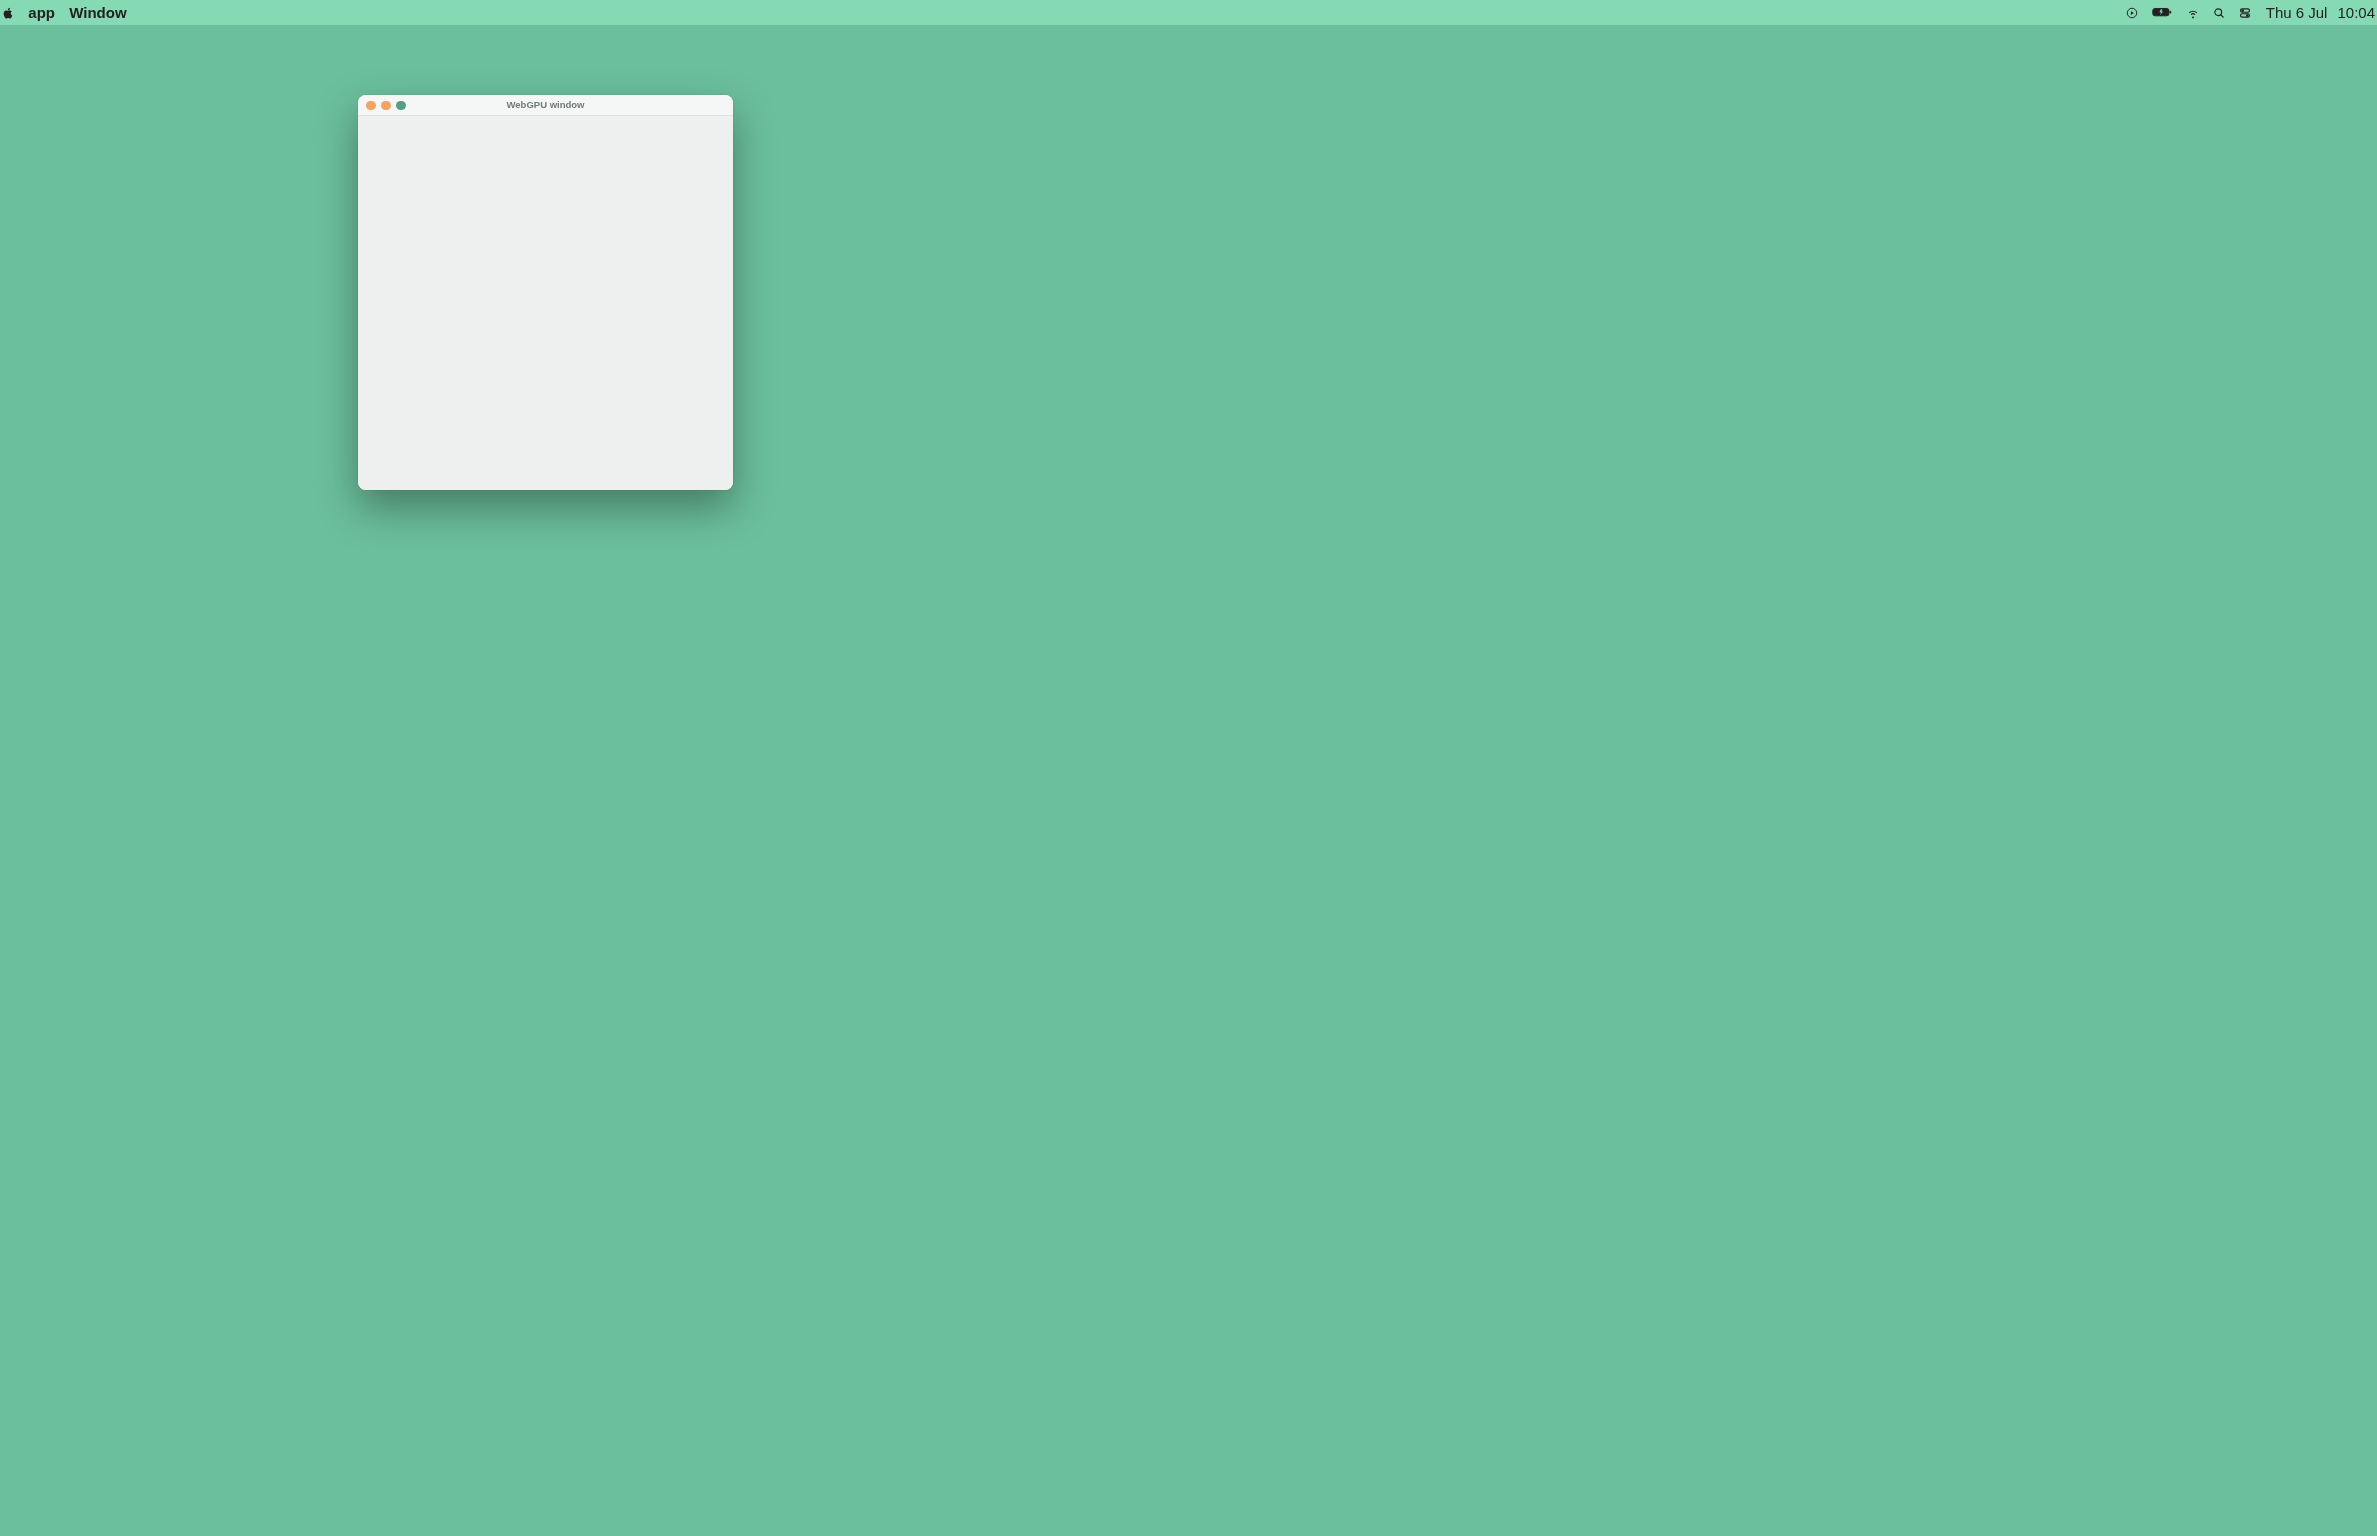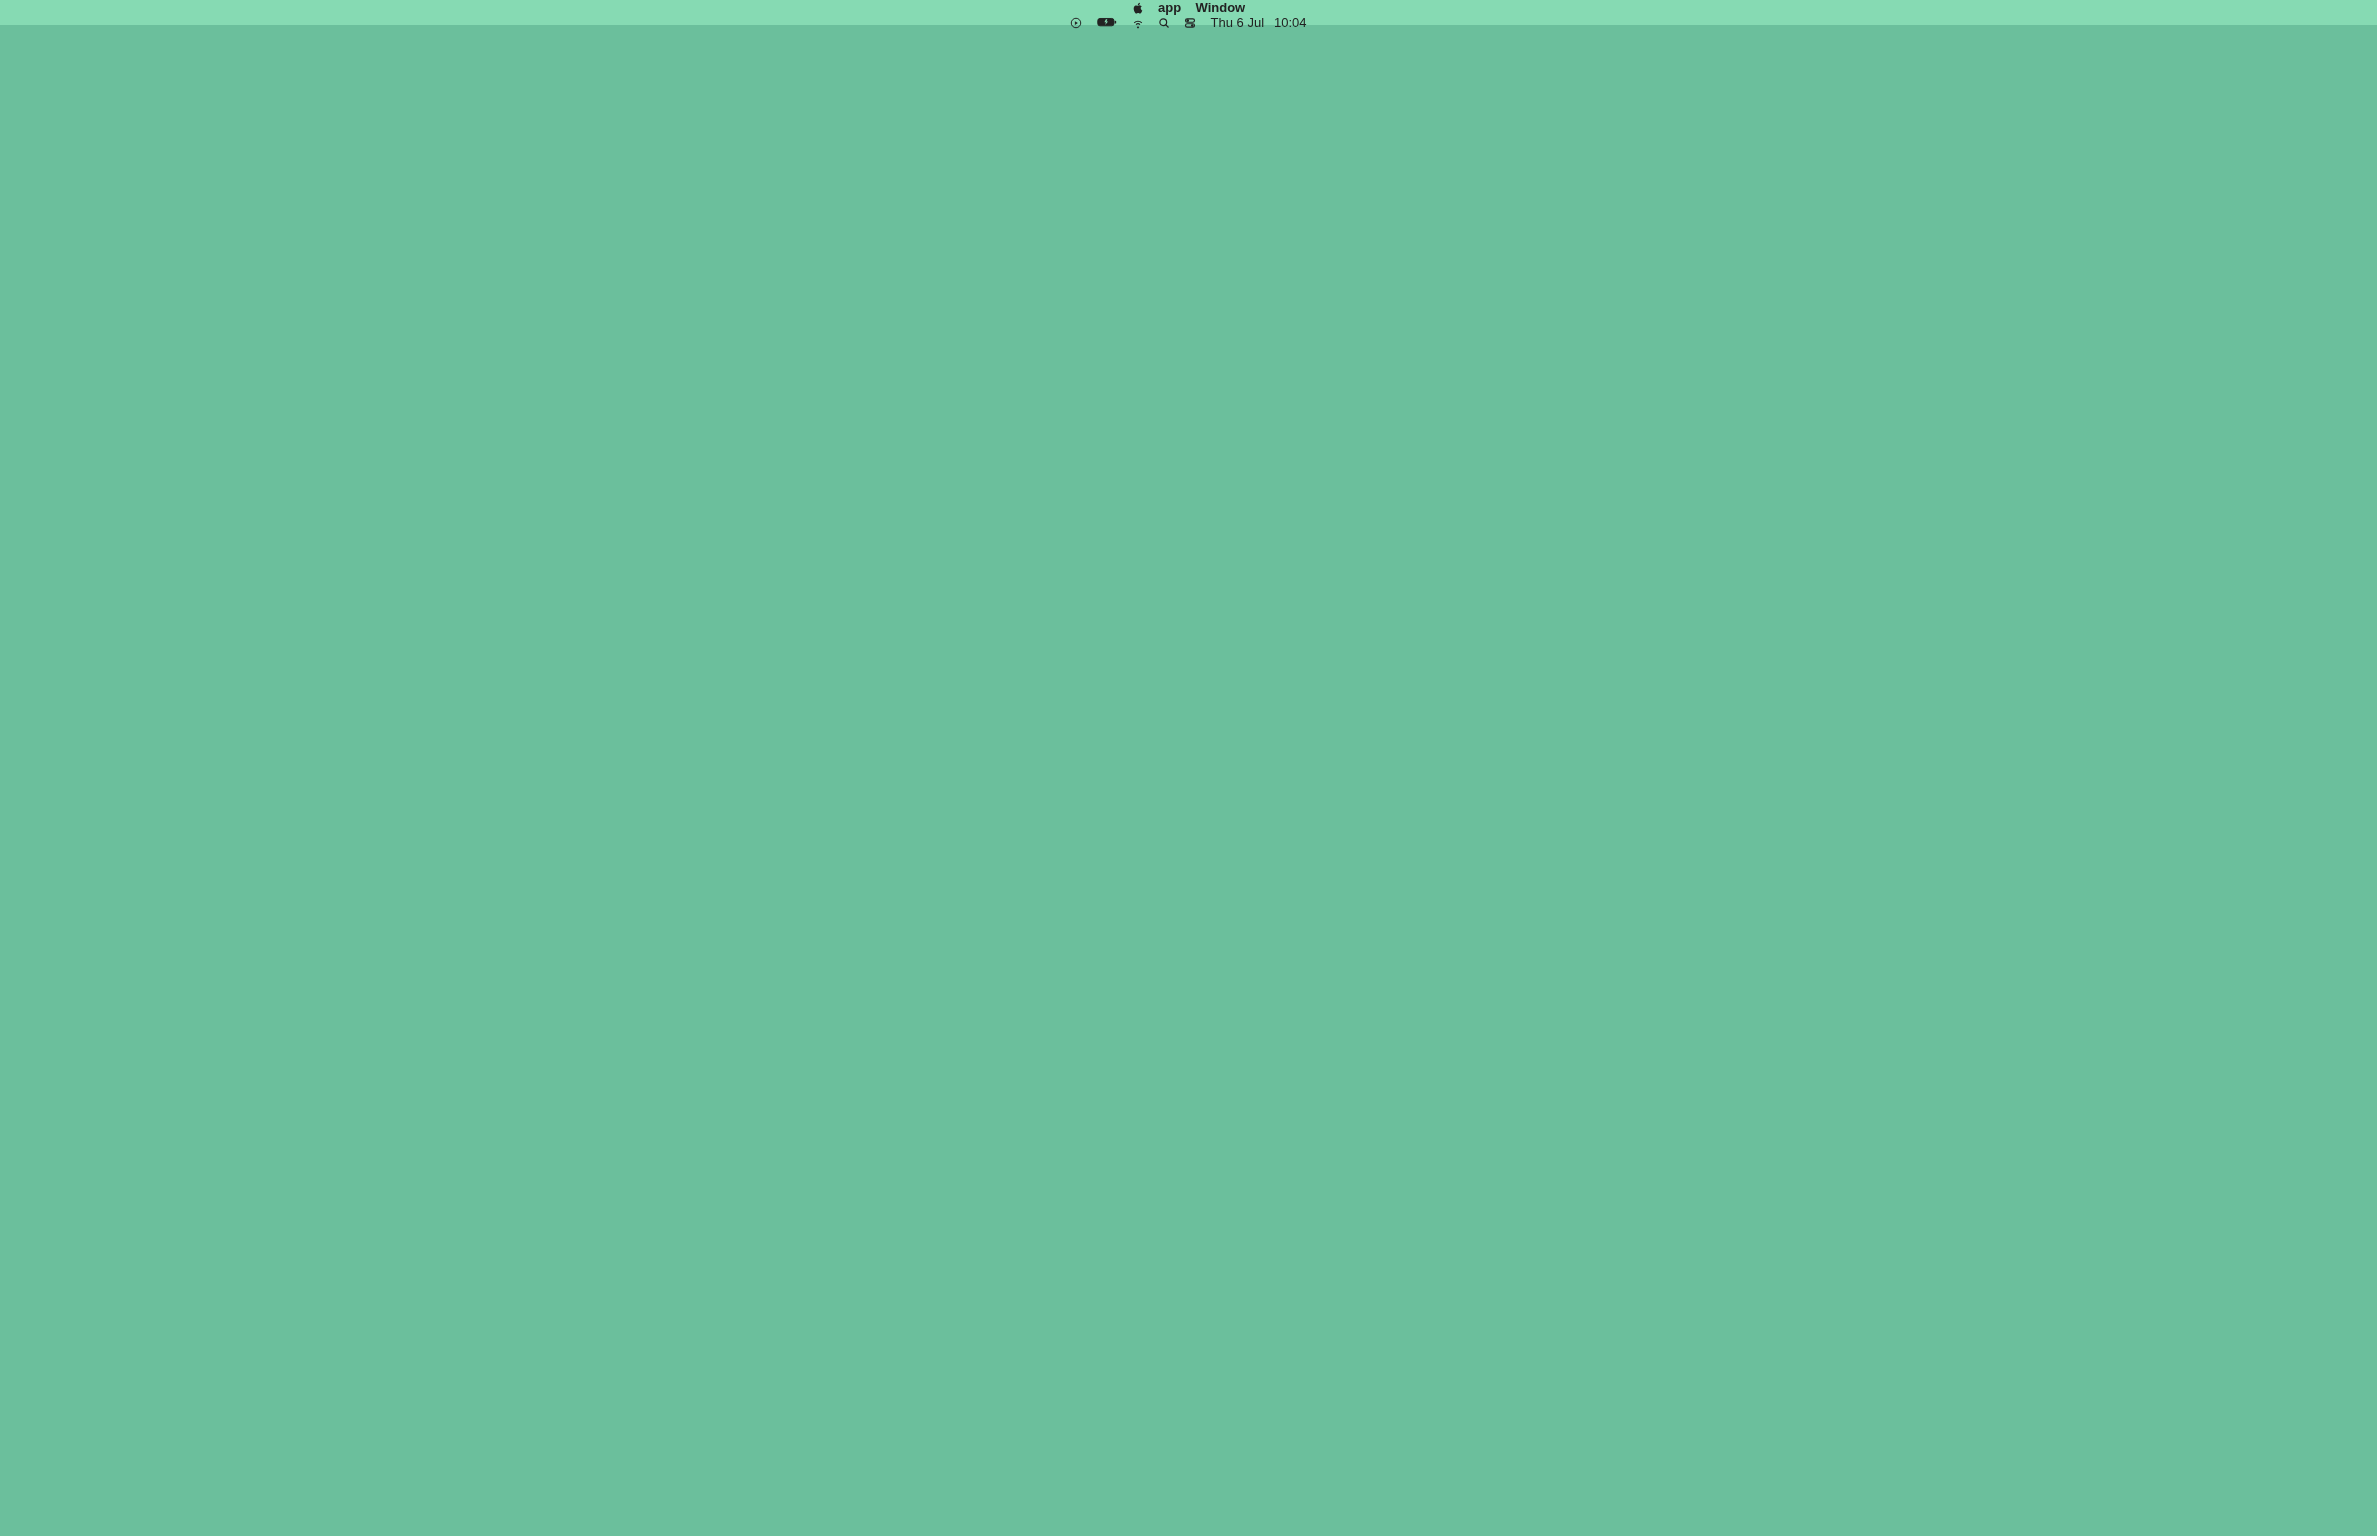--- a/index.html
+++ b/index.html
@@ -24,22 +24,21 @@
       top: 0;
       left: 0;
       width: 100%;
       height: 25px;
       background: #86dab3;
       display: flex;
       align-items: center;
       justify-content: space-between;
       padding: 0 2px;
       color: #222;
-      font-size: 13px;
-      flex-direction: column;
+      font-size: 15px;
     }
     .menubar-left {
       display: flex;
       align-items: center;
       gap: 14.3px;
     }
     .apple-icon svg {
       width: 12px;
       height: 12px;
       display: block;
@@ -164,15 +163,26 @@
             <circle cx="11" cy="11.25" r="1" fill="#222"></circle>
           </svg>
       </span>
       <span class="datetime">
         <span>Thu 6 Jul</span>
         <span>10:04</span>
       </span>
     </div>
   </div>
 
+  <div class="window">
+    <div class="titlebar">
+      <div class="traffic-lights">
+        <div class="traffic-light tl-close"></div>
+        <div class="traffic-light tl-minimize"></div>
+        <div class="traffic-light tl-zoom"></div>
+      </div>
+      <span class="title-text">WebGPU window</span>
+    </div>
+    <div class="window-content"></div>
+  </div>
 
 </div>
 
 
 </body></html>

